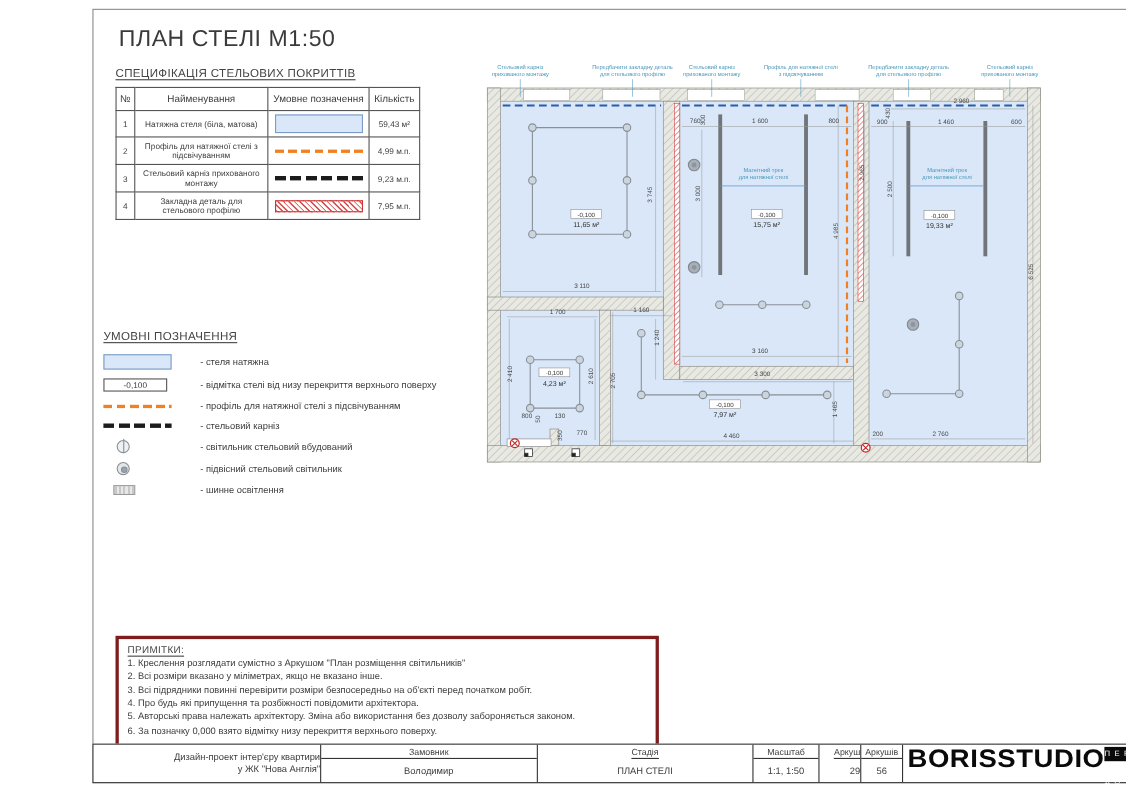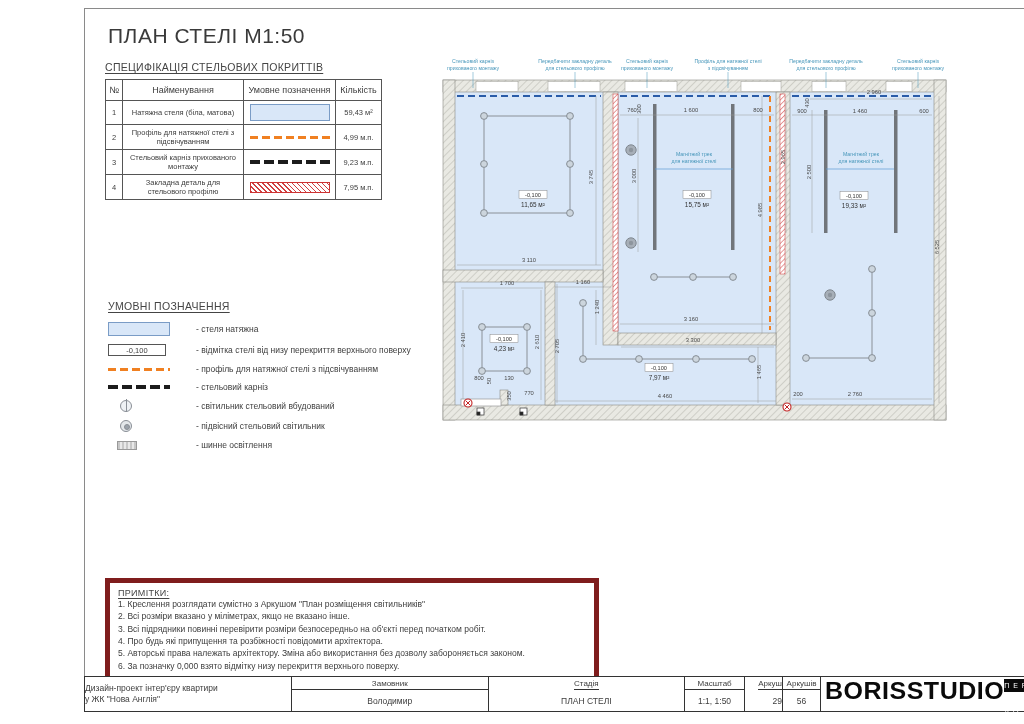--- a/index.html
+++ b/index.html
@@ -21,45 +21,45 @@
   .c-name { width:121px; }
   .c-sym { width:92px; }
   .c-qty { width:46px; font-size:7.5px; }
   .sym { margin:0 auto; }
   .sym-blue-fill { width:80px; height:17px; background:#d9e7f8; border:1px solid #7a9cc6; }
   .sym-orange-dashed { width:80px; height:3px; background:repeating-linear-gradient(90deg,#f08021 0 8px,transparent 8px 12px); }
   .sym-black-dashed { width:80px; height:4px; background:repeating-linear-gradient(90deg,#1c1c1c 0 10px,transparent 10px 14px); }
   .sym-red-hatch { width:80px; height:11px; border:1px solid #cc3333; background:repeating-linear-gradient(45deg,#d04040 0 1px,rgba(255,255,255,0) 1px 3.5px); }
 
   
-  #legend { position:absolute; left:60px; top:300px; width:330px; }
+  #legend { position:absolute; left:46px; top:300px; width:330px; }
   .legend-items { margin-top:10px; display:flex; flex-direction:column; gap:8px; }
   .legend-item { display:flex; align-items:center; }
   .sym-wrap { width:88px; flex-shrink:0; display:flex; align-items:center; }
   .legend-label { font-size:8.5px; color:#3d3d3d; white-space:nowrap; }
   .lsym-blue-fill { width:62px; height:14px; background:#d9e7f8; border:1px solid #7a9cc6; }
   .lsym-level-mark { width:58px; height:12px; border:1px solid #555; background:#fff; font-size:7.5px; color:#3d3d3d; display:flex; align-items:center; justify-content:center; }
   .lsym-orange-dashed { width:62px; height:3px; background:repeating-linear-gradient(90deg,#f08021 0 8px,transparent 8px 12px); }
   .lsym-black-dashed { width:62px; height:4px; background:repeating-linear-gradient(90deg,#1c1c1c 0 10px,transparent 10px 14px); }
   .lsym-recessed { width:12px; height:12px; border:1.3px solid #8a8f96; border-radius:50%; margin-left:12px; position:relative; background:#eef1f4; }
   .lsym-recessed:before { content:""; position:absolute; left:50%; top:-2px; width:1px; height:13px; background:#8a8f96; }
   .lsym-pendant { width:12px; height:12px; border:1.3px solid #8a8f96; border-radius:50%; margin-left:12px; position:relative; background:#e3e7ea; }
   .lsym-pendant:before { content:""; position:absolute; left:3px; top:3px; width:4px; height:4px; border-radius:50%; background:#9aa2aa; border:1px solid #8a8f96; }
   .lsym-track { width:20px; height:9px; border:1px solid #999; margin-left:9px; background:repeating-linear-gradient(90deg,#c7c7c7 0 2px,#e8e8e8 2px 4px); }
 
   
-  #notes { position:absolute; left:57px; top:578px; width:494px; border:5px solid #7f1d1d; padding:5px 8px 7px 8px; }
+  #notes { position:absolute; left:57px; top:578px; width:494px; border:3px solid #7f1d1d; padding:5px 8px 7px 8px; }
   #notes .sec-heading { font-size:9px; }
   .note-line { font-size:8.5px; color:#3d3d3d; line-height:1.45; white-space:nowrap; }
 
   
   #titleblock { position:absolute; left:36px; top:676px; width:980px; height:36px; display:flex; border:1px solid #333; background:#fff; }
   .tb-cell { border-right:1px solid #333; height:100%; }
   .tb-cell:last-child { border-right:none; }
-  .tb-project { width:218px; display:flex; flex-direction:column; align-items:flex-start; justify-content:center; font-size:8.5px; color:#3d3d3d; line-height:1.35; }
+  .tb-project { width:218px; display:flex; flex-direction:column; align-items:flex-end; justify-content:center; font-size:8.5px; color:#3d3d3d; line-height:1.35; }
   .tb-two { display:flex; flex-direction:column; }
   .tb-label { height:13px; border-bottom:1px solid #333; font-size:8px; color:#3d3d3d; display:flex; align-items:center; justify-content:center; }
   .tb-value { flex:1; font-size:8.5px; color:#3d3d3d; display:flex; align-items:center; justify-content:center; }
   .w-customer { width:207px; } .w-stage { width:207px;align-items:center; } .w-scale { width:63px; } .w-sheet { width:40px;align-items:flex-end; } .w-sheets { width:40px; }
   .tb-logo { flex:1; display:flex; align-items:stretch; justify-content:center; padding:1px 4px; }
   .logo-text { font-size:25px; font-weight:800; color:#0a0a0a; letter-spacing:.5px; text-align:center; line-height:1; transform:scaleY(.92); }
   .logo-bar { background:#0a0a0a; color:#fff; font-size:7px; letter-spacing:4px; text-align:center; height:13px; line-height:13px; margin-top:1px; }
 
   
   #plan-svg { position:absolute; left:393px; top:53px; }

